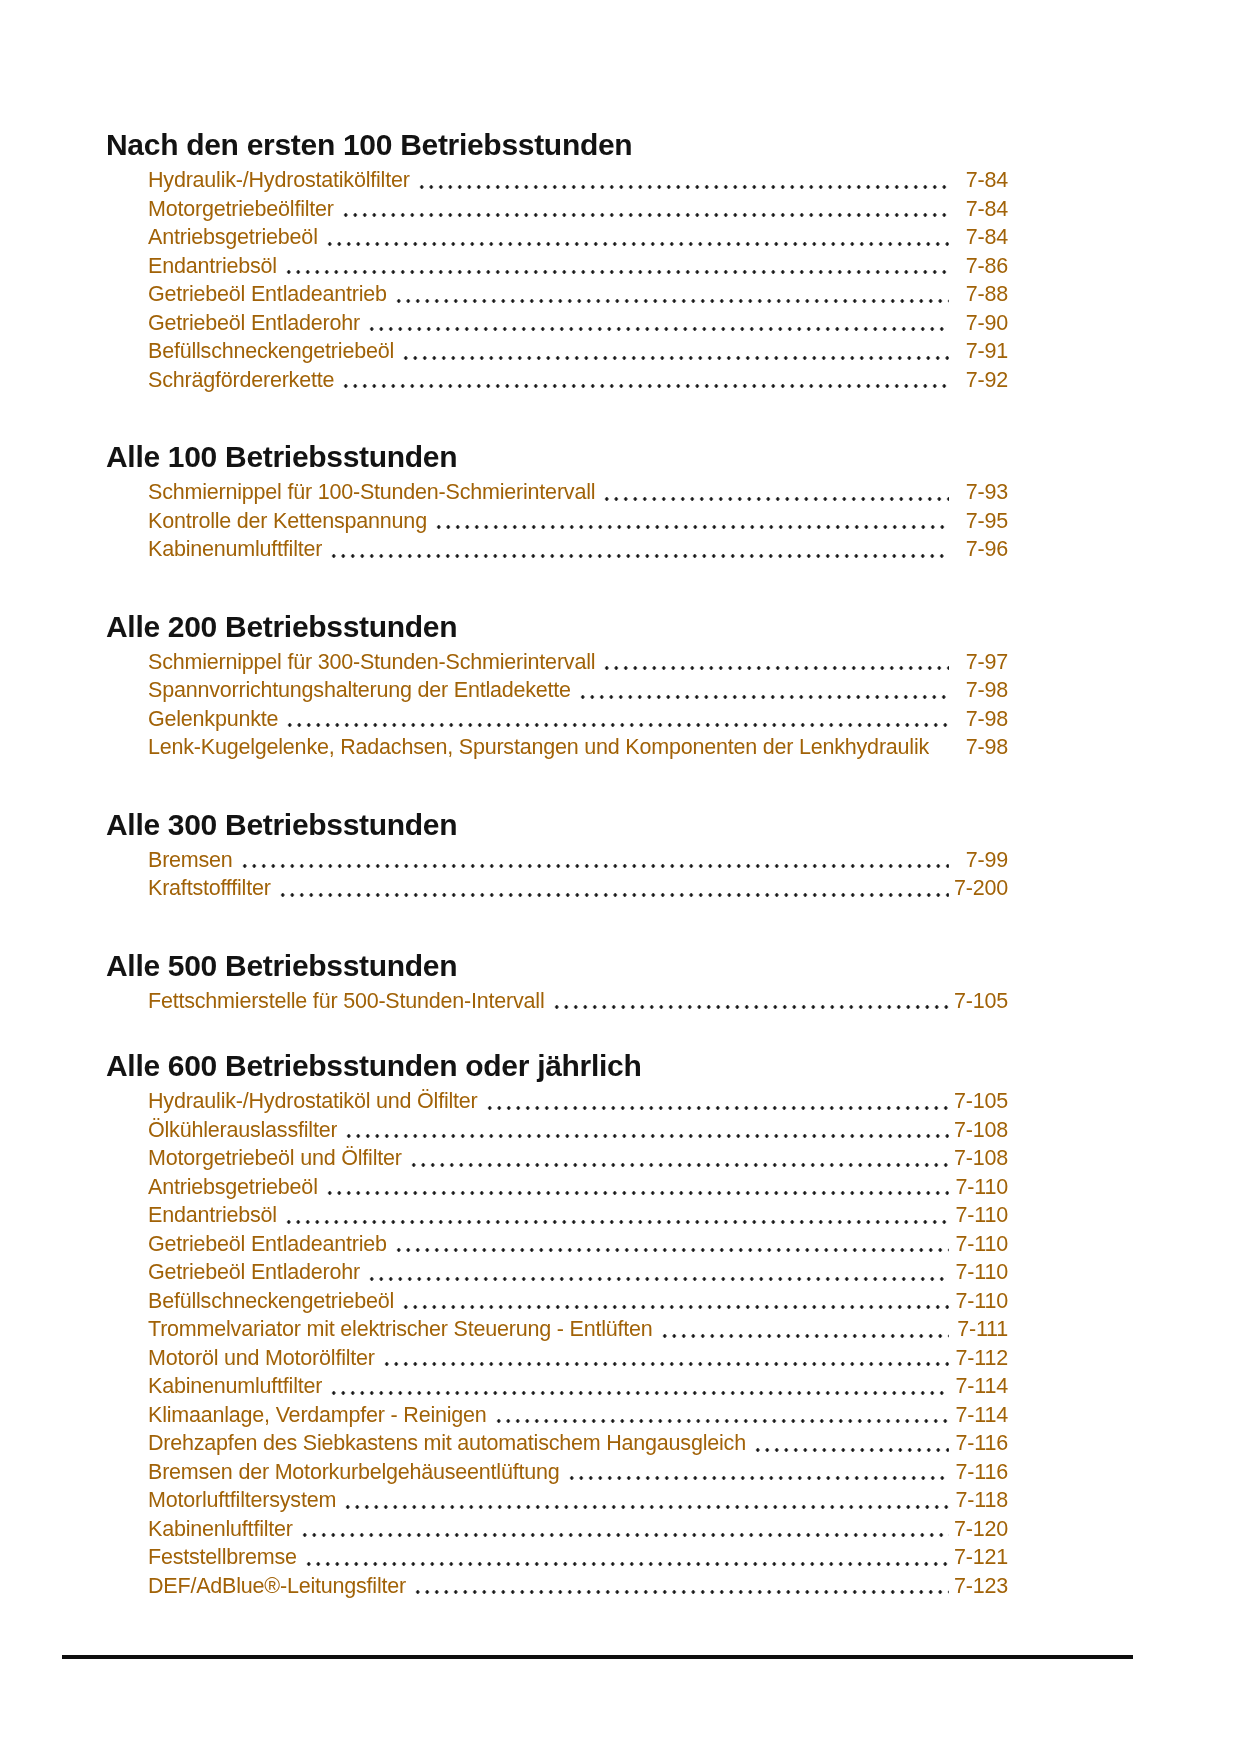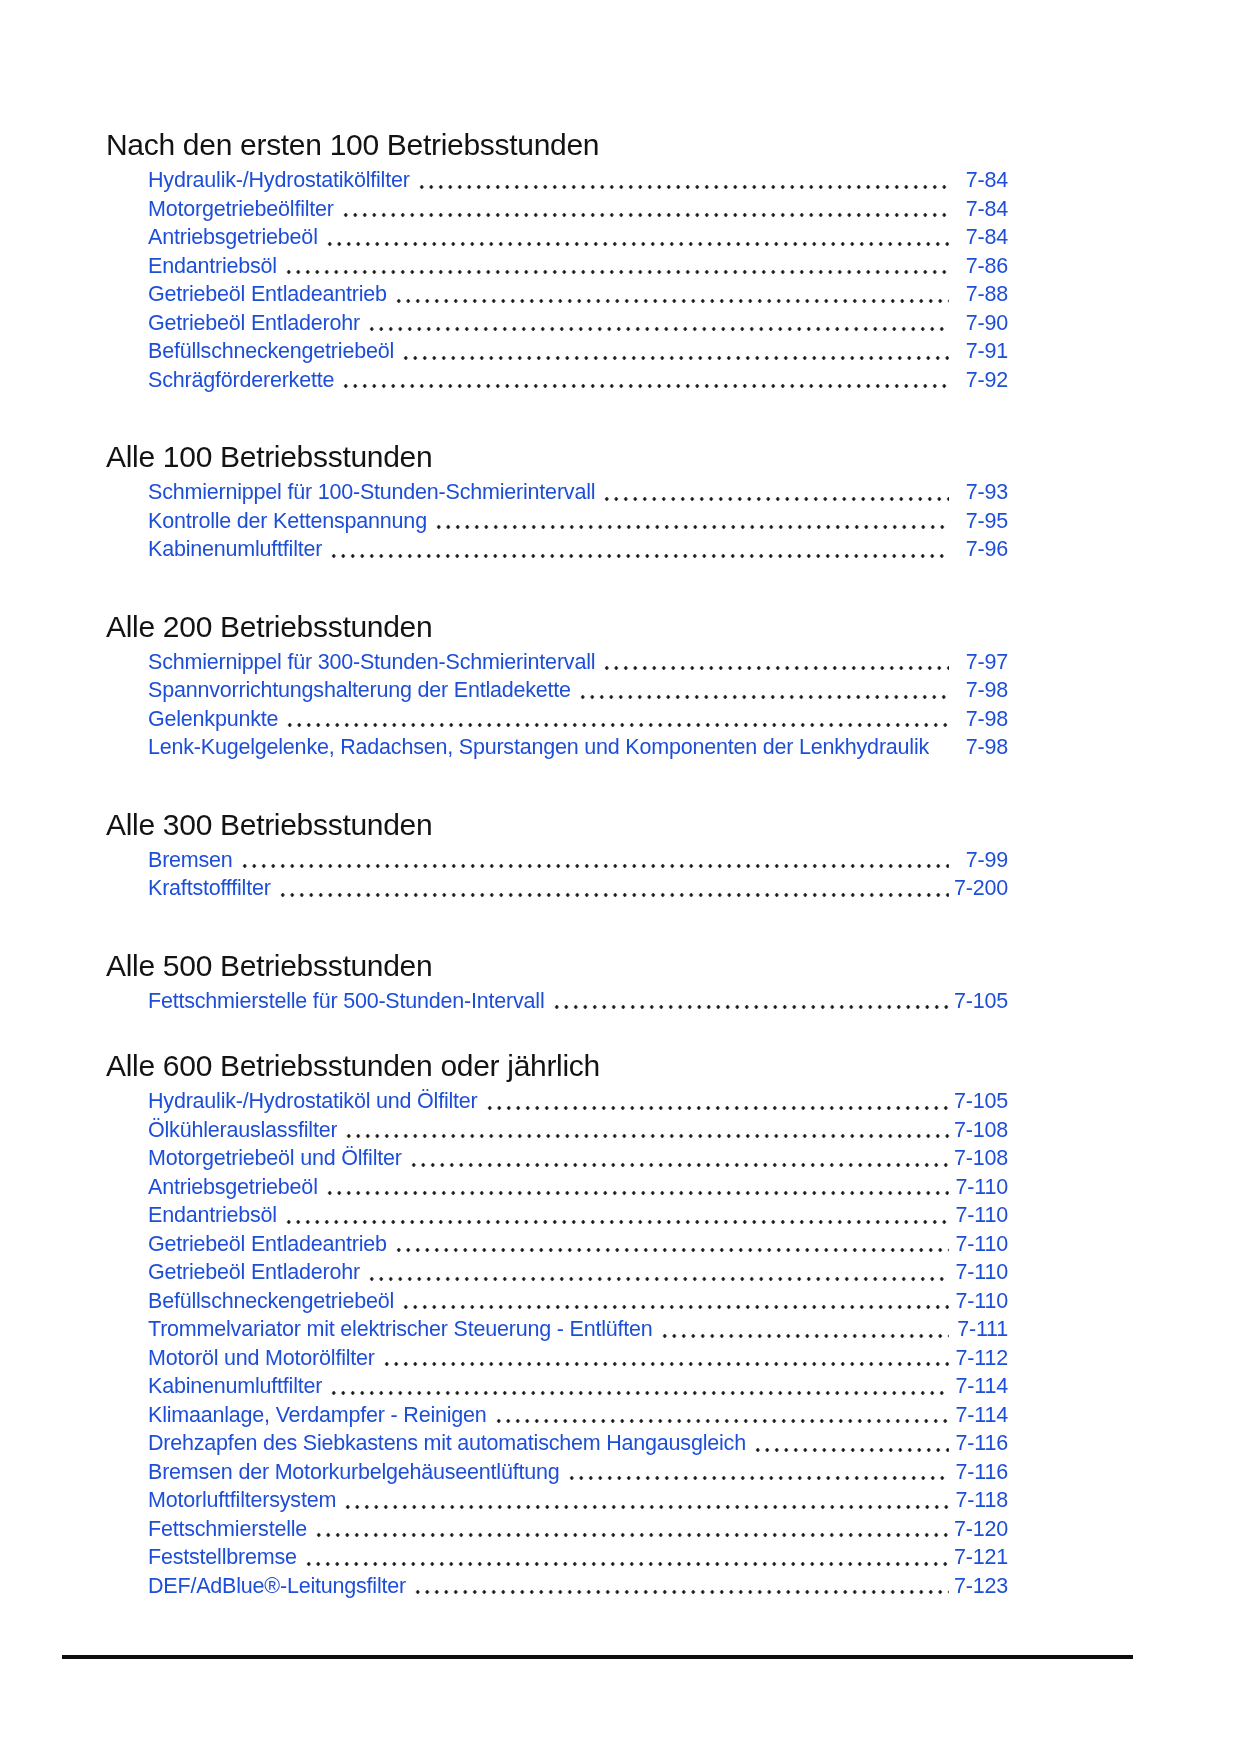--- a/index.html
+++ b/index.html
@@ -21,35 +21,35 @@
     position: absolute;
     left: 106px;
     top: 128px;
     width: 902px;
   }
   .toc-section { margin-top: 46px; }
   .toc-section:first-child { margin-top: 0; }
   .toc-section:last-child { margin-top: 34px; }
   .sec-title {
     font-size: 30px;
-    font-weight: 400;
+    font-weight: 700;
     line-height: 34px;
     letter-spacing: -0.3px;
     margin: 0 0 4px 0;
     color: #131313;
     white-space: nowrap;
   }
   .entries { padding-left: 42px; }
   .entry {
     display: flex;
     align-items: stretch;
     line-height: 28.5px;
     font-size: 21.5px;
     letter-spacing: -0.2px;
-    color: #1d4ed8;
+    color: #a16207;
   }
   .entry .label {
     white-space: nowrap;
     flex: 0 1 auto;
     overflow: hidden;
   }
   .entry .dots {
     flex: 1 1 auto;
     min-width: 0;
     margin: 0 3px 0 7px;
@@ -300,21 +300,21 @@
     <span class="pagenum">7-116</span>
   </div>
 
   <div class="entry">
     <span class="label">Motorluftfiltersystem</span>
     <span class="dots"></span>
     <span class="pagenum">7-118</span>
   </div>
 
   <div class="entry">
-    <span class="label">Fettschmierstelle</span>
+    <span class="label">Kabinenluftfilter</span>
     <span class="dots"></span>
     <span class="pagenum">7-120</span>
   </div>
 
   <div class="entry">
     <span class="label">Feststellbremse</span>
     <span class="dots"></span>
     <span class="pagenum">7-121</span>
   </div>
 

